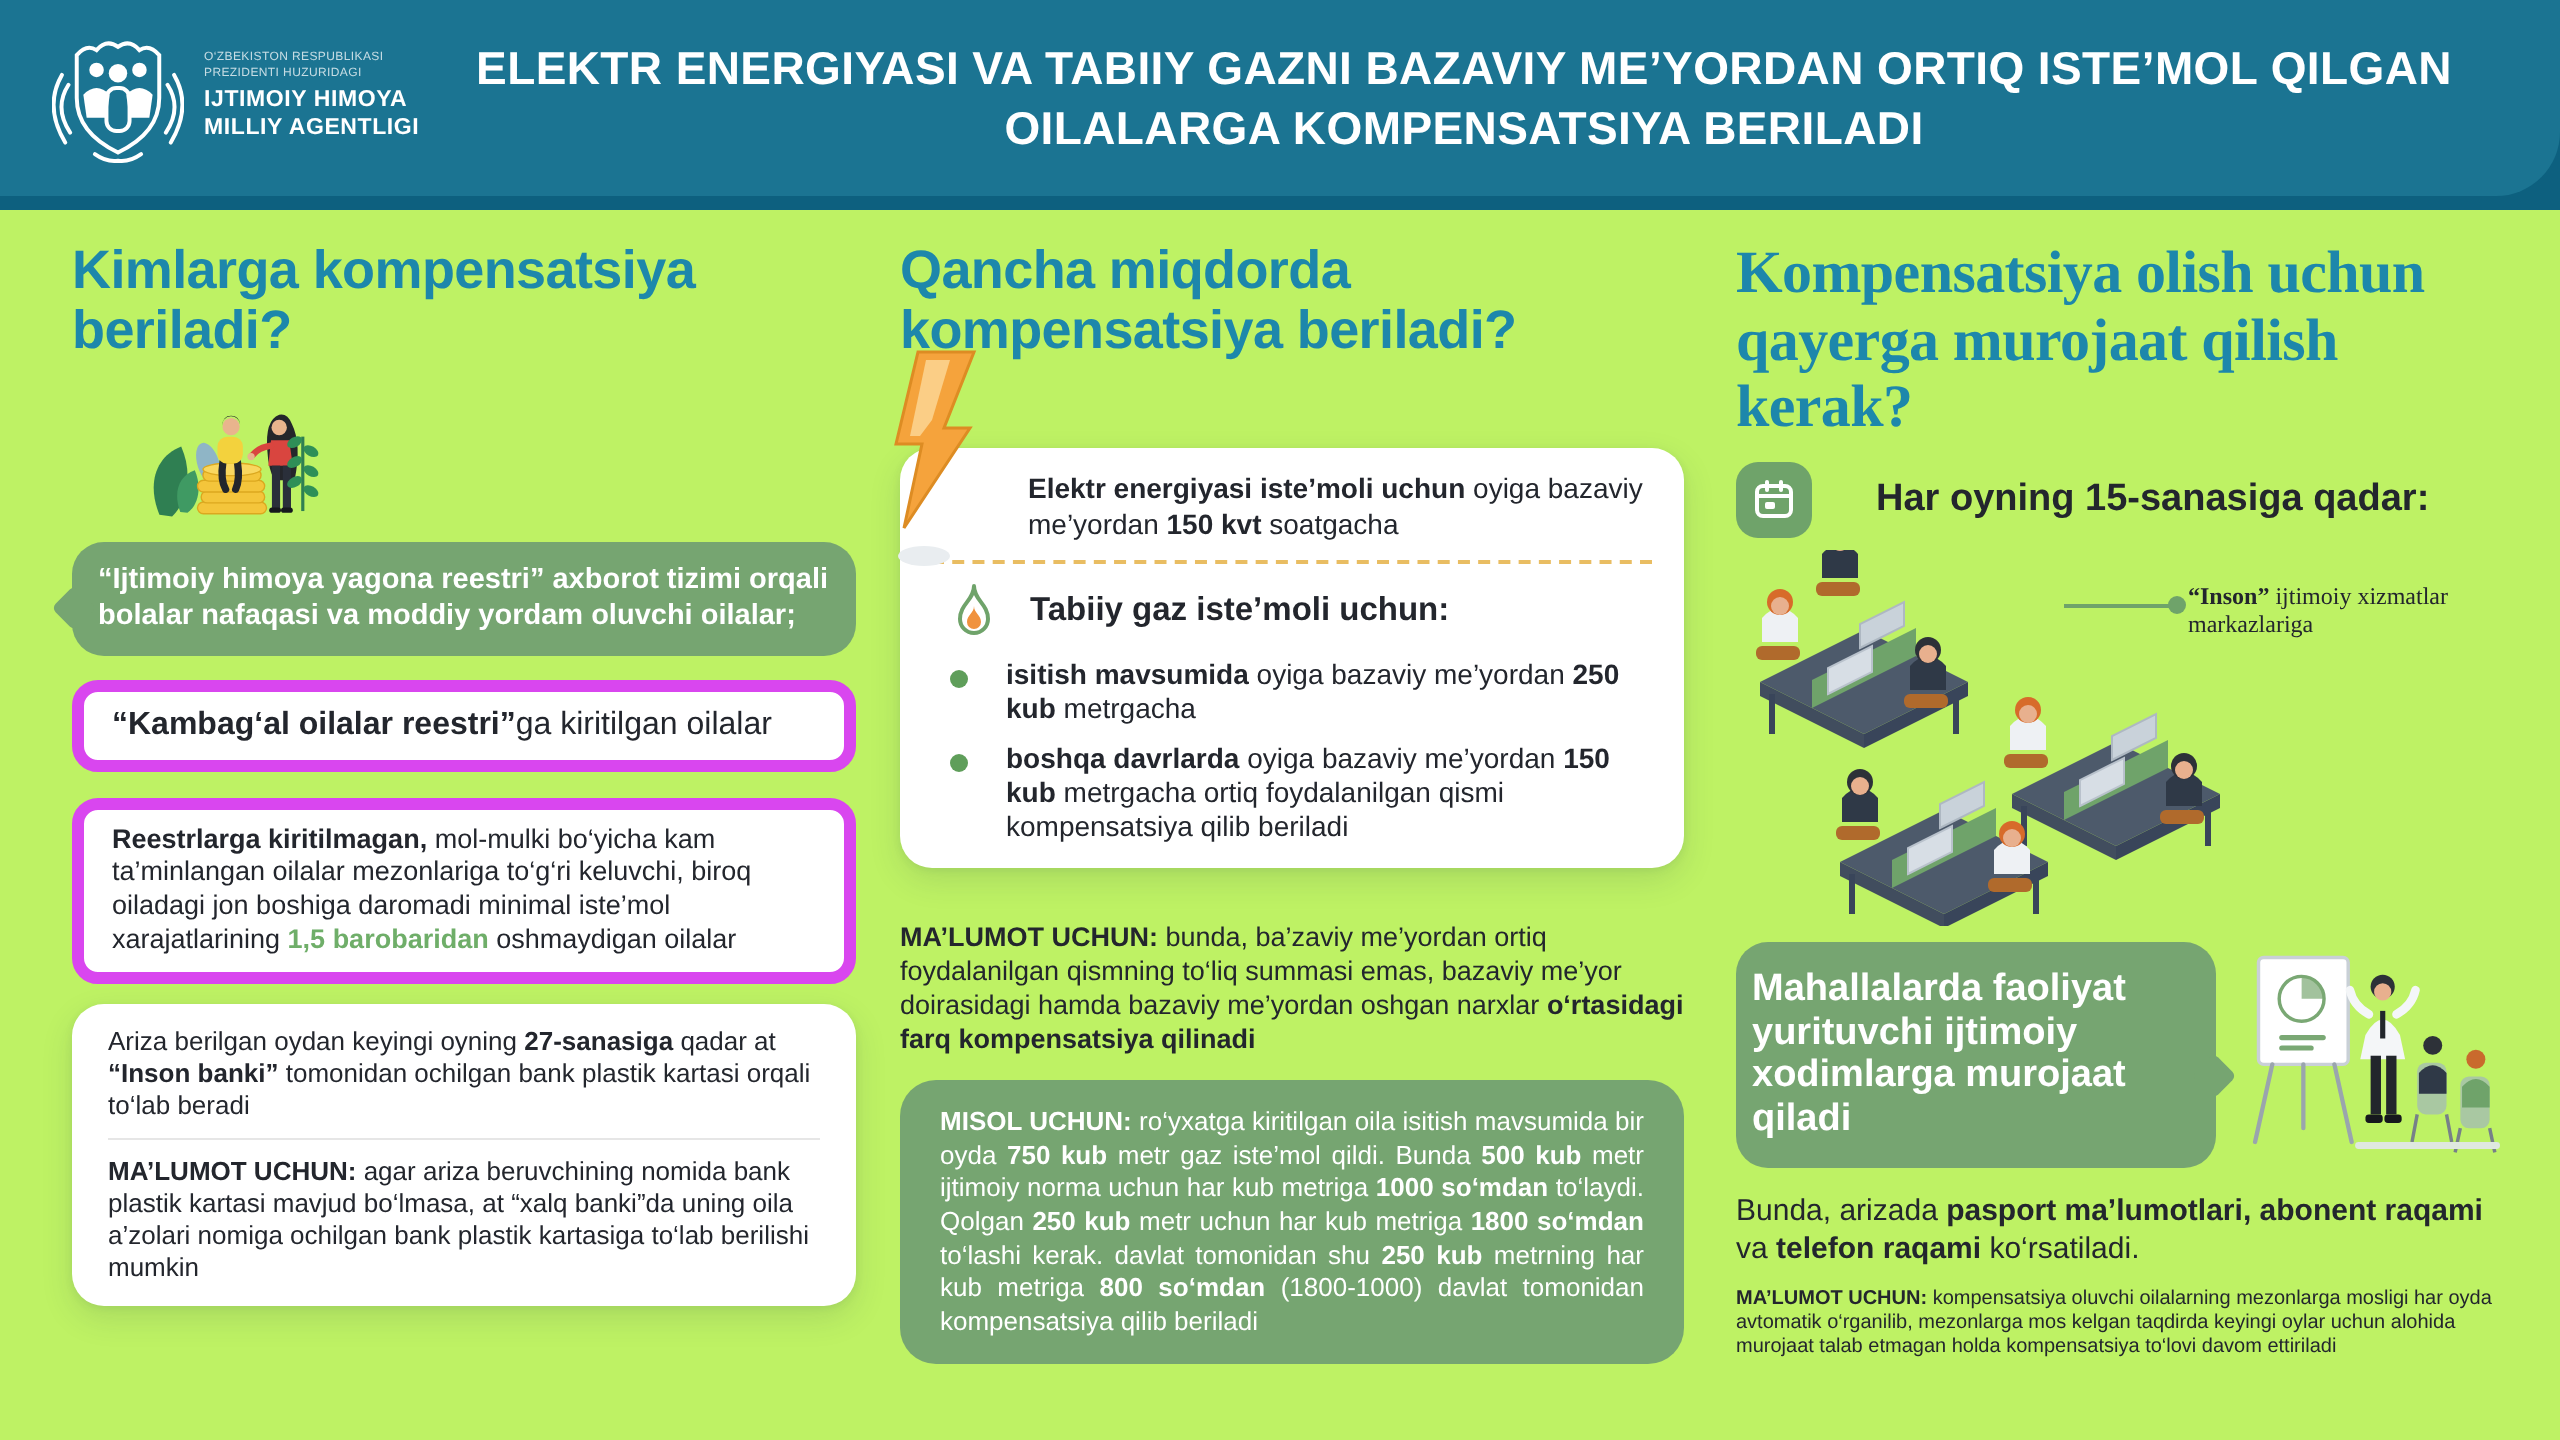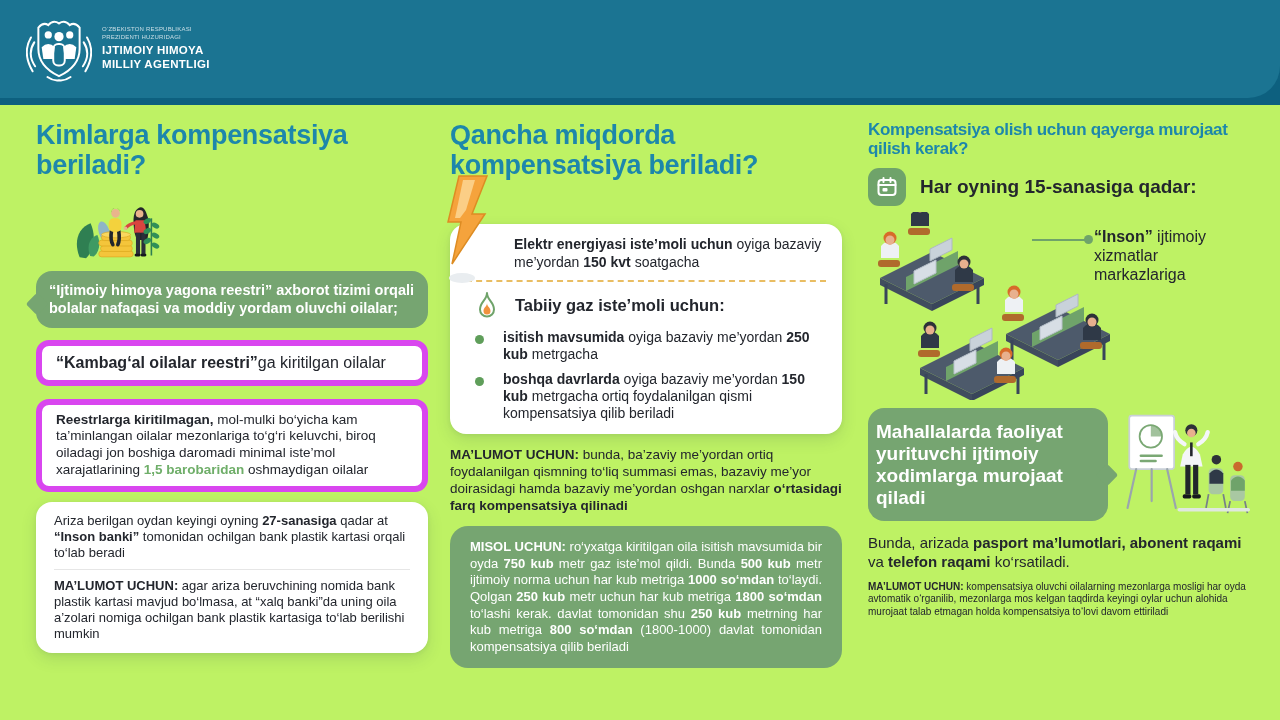--- a/index.html
+++ b/index.html
@@ -24,21 +24,21 @@
     line-height:1.32; letter-spacing:.2px; padding:0 18px;
   }
   
   .col { position:absolute; top:120px; }
   .col1 { left:36px;  width:392px; }
   .col2 { left:450px; width:392px; }
   .col3 { left:868px; width:382px; }
   h2.sec {
     color:#1d87ab; font-size:27px; font-weight:700; line-height:1.12; letter-spacing:-.3px;
   }
-  .col3 h2.sec { font-size:17px; }
+  .col3 h2.sec { font-size:30px;font-family:Liberation Serif, serif; }
   
   .gbubble { position:relative; background:#76a571; color:#fff; font-weight:700; border-radius:16px; }
   .gbubble.tail-left::before {
     content:""; position:absolute; left:-7px; top:44%; width:16px; height:16px;
     background:#76a571; transform:rotate(45deg); border-radius:3px;
   }
   .gbubble.tail-right::after {
     content:""; position:absolute; right:-7px; top:52%; width:16px; height:16px;
     background:#76a571; transform:rotate(45deg); border-radius:3px;
   }
@@ -55,31 +55,31 @@
   
   .card2 { position:relative; margin-top:44px; padding:12px 16px 12px 16px; }
   .bolt-wrap { position:absolute; left:-8px; top:-50px; width:52px; height:112px; }
   .item1 { margin-left:48px; font-size:14px; line-height:1.22; }
   .dashed { border-top:2px dashed #e9bd62; margin:9px 0; }
   .gas-head { display:flex; align-items:center; gap:13px; padding-left:6px; }
   .gas-title { font-size:16.5px; font-weight:700; }
   .bullet { display:flex; margin-top:8px; }
   .dot { flex:none; width:9px; height:9px; border-radius:50%; background:#5f9e5a; margin:6px 19px 0 9px; }
   .bullet p { font-size:14px; line-height:1.22; }
-  .note { margin-top:12px; font-size:13.5px; line-height:1.26; }
+  .note { margin-top:26px; font-size:13.5px; line-height:1.26; }
   .gbox {
     margin-top:12px; background:#76a571; color:#fff; border-radius:18px;
     padding:13px 20px; font-size:13px; line-height:1.28; text-align:justify;
   }
   
-  .cal-row { display:flex; align-items:center; gap:14px; margin-top:10px; }
+  .cal-row { display:flex; align-items:center; gap:32px; margin-top:10px; }
   .cal-badge { flex:none; width:38px; height:38px; border-radius:11px; background:#6fa36a; display:flex; align-items:center; justify-content:center; }
   .cal-label { font-size:19px; font-weight:700; }
   .office-wrap { position:relative; margin-top:6px; height:188px; }
-  .callout { position:absolute; right:0; top:16px; width:156px; font-size:16px; line-height:1.18; }
+  .callout { position:absolute; right:0; top:16px; width:156px; font-size:12px; line-height:1.18;font-family:Liberation Serif, serif; }
   .callout::before { content:""; position:absolute; left:-62px; top:11px; width:56px; height:2px; background:#6fa36a; }
   .callout::after  { content:""; position:absolute; left:-10px; top:7px; width:9px; height:9px; border-radius:50%; background:#6fa36a; }
   .b3row { display:flex; align-items:flex-start; gap:4px; margin-top:8px; height:116px; }
   .bubble3 { width:240px; font-size:19px; line-height:1.15; padding:13px 8px; }
   .p1 { margin-top:10px; font-size:15px; line-height:1.26; }
   .p2 { margin-top:9px; font-size:10px; line-height:1.24; }
   .b { font-weight:700; }
 </style>
 </head>
 <body>
@@ -105,20 +105,21 @@
             <path d="M19,40 q8,-8 16,0 l-2,14 h-12 z"></path>
             <path d="M45,40 q8,-8 16,0 l-2,14 h-12 z"></path>
           </g>
           <rect x="33" y="36" width="14" height="26" rx="6" fill="none" stroke="#ffffff" stroke-width="2.4"></rect>
         </svg>
         <div class="logo-text">
           <div class="logo-small">O‘ZBEKISTON RESPUBLIKASI PREZIDENTI HUZURIDAGI</div>
           <div class="logo-name">IJTIMOIY HIMOYA MILLIY AGENTLIGI</div>
         </div>
       </div>
+      <div class="header-title">ELEKTR ENERGIYASI VA TABIIY GAZNI BAZAVIY ME’YORDAN ORTIQ ISTE’MOL QILGAN OILALARGA KOMPENSATSIYA BERILADI</div>
     </div>
   </header>
 
   <section class="col col1">
     <h2 class="sec">Kimlarga kompensatsiya beriladi?</h2>
 
     <div class="illu-row">
       <svg width="160" height="136" viewBox="0 0 180 150">
         <path d="M10,144 C-4,110 6,80 34,69 C47,98 41,130 24,146 Z" fill="#2f7f52"></path>
         <path d="M33,141 C25,120 31,101 49,95 C57,114 53,133 41,142 Z" fill="#3f9a63"></path>

